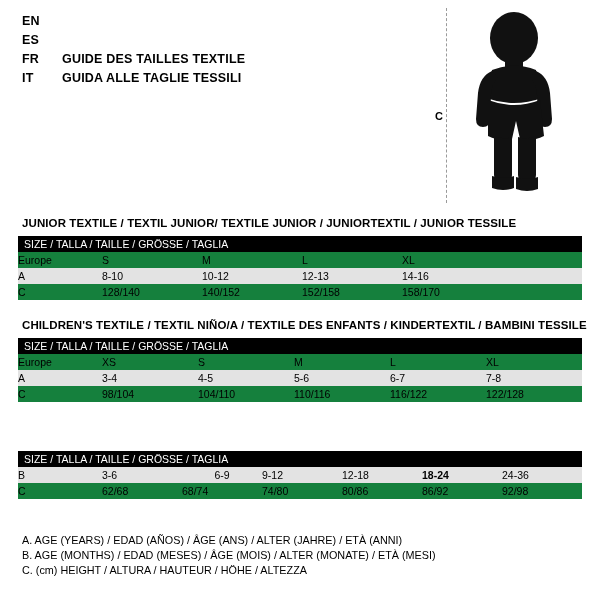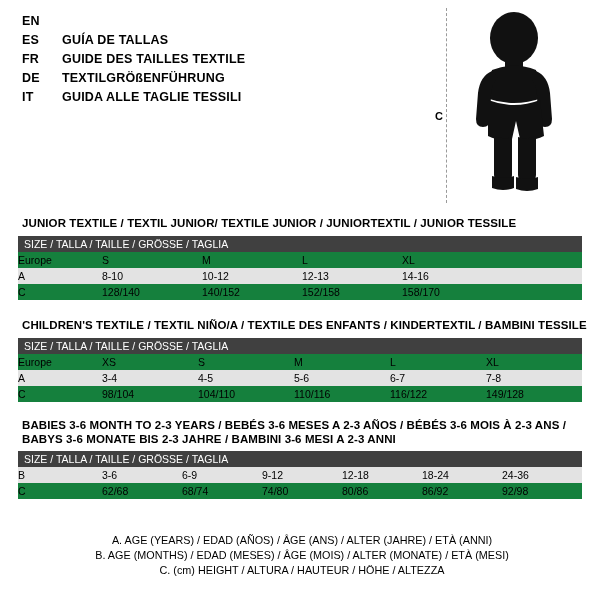--- a/index.html
+++ b/index.html
@@ -95,21 +95,21 @@
     width: 564px;
     border-collapse: collapse;
     font-size: 10.5px;
   }
   table.size-table td {
     padding: 0;
     height: 16px;
     vertical-align: middle;
   }
   tr.head-row td {
-    background: #404040;
+    background: #000000;
     color: #ffffff;
     font-weight: normal;
     font-size: 10.5px;
   }
   tr.head-row td.headcell {
     padding-left: 6px;
   }
   tr.row-shade td {
     background: #e3e3e3;
   }
@@ -127,43 +127,37 @@
   
   .legend {
     position: absolute;
     left: 22px;
     width: 560px;
     font-size: 10.8px;
     line-height: 15px;
   }
   .legend div {
     white-space: nowrap;
-    text-align: center;
   }
 </style>
 </head>
 <body>
 
 <div class="page">
 
   <div class="lang-block">
     <div class="lang-row">
       <span class="lang-code">EN</span>
     </div>
     <div class="lang-row">
       <span class="lang-code">ES</span>
-      <span class="lang-text">GUÍA DE TALLAS</span>
     </div>
     <div class="lang-row">
       <span class="lang-code">FR</span>
       <span class="lang-text">GUIDE DES TAILLES TEXTILE</span>
-    </div>
-    <div class="lang-row">
-      <span class="lang-code">DE</span>
-      <span class="lang-text">TEXTILGRÖßENFÜHRUNG</span>
     </div>
     <div class="lang-row">
       <span class="lang-code">IT</span>
       <span class="lang-text">GUIDA ALLE TAGLIE TESSILI</span>
     </div>
   </div>
 
   <div class="figure-area">
     <div class="dashed-v"></div>
     <div class="c-label">C</div>
@@ -243,41 +237,37 @@
       <td class="val">5-6</td>
       <td class="val">6-7</td>
       <td class="val">7-8</td>
     </tr>
     <tr class="row-plain">
       <td class="lbl">C</td>
       <td class="val">98/104</td>
       <td class="val">104/110</td>
       <td class="val">110/116</td>
       <td class="val">116/122</td>
-      <td class="val">149/128</td>
+      <td class="val">122/128</td>
     </tr>
   </tbody>
     </table>
 
-  <div class="sect-title two-line" style="top:418px;">
-    <div>BABIES 3-6 MONTH TO 2-3 YEARS / BEBÉS 3-6 MESES A 2-3 AÑOS / BÉBÉS 3-6 MOIS À 2-3 ANS /</div>
-    <div>BABYS 3-6 MONATE BIS 2-3 JAHRE / BAMBINI 3-6 MESI A 2-3 ANNI</div>
-  </div>
   <table class="size-table" style="top:451px;">
     <tbody>
         <tr class="head-row">
       <td class="headcell" colspan="7">SIZE / TALLA / TAILLE / GRÖSSE / TAGLIA</td>
     </tr>
     <tr class="row-shade">
       <td class="lbl">B</td>
       <td class="val" style="width:80px;">3-6</td>
-      <td class="val" style="width:80px;">6-9</td>
+      <td class="val" style="width:80px;text-align:center;">6-9</td>
       <td class="val" style="width:80px;margin-left:40px;">9-12</td>
       <td class="val" style="width:80px;">12-18</td>
-      <td class="val" style="width:80px;">18-24</td>
+      <td class="val" style="width:80px;font-weight:bold;">18-24</td>
       <td class="val">24-36</td>
     </tr>
     <tr class="row-plain">
       <td class="lbl">C</td>
       <td class="val">62/68</td>
       <td class="val">68/74</td>
       <td class="val">74/80</td>
       <td class="val">80/86</td>
       <td class="val">86/92</td>
       <td class="val">92/98</td>

